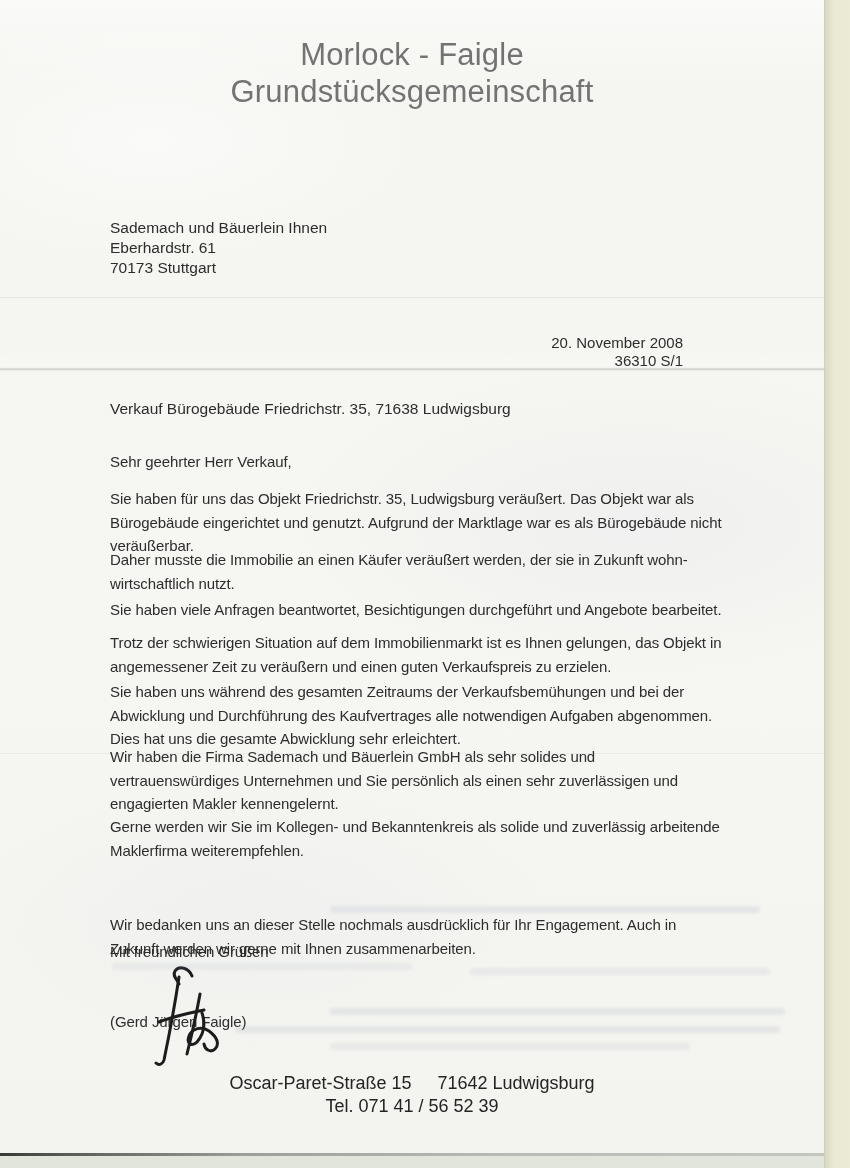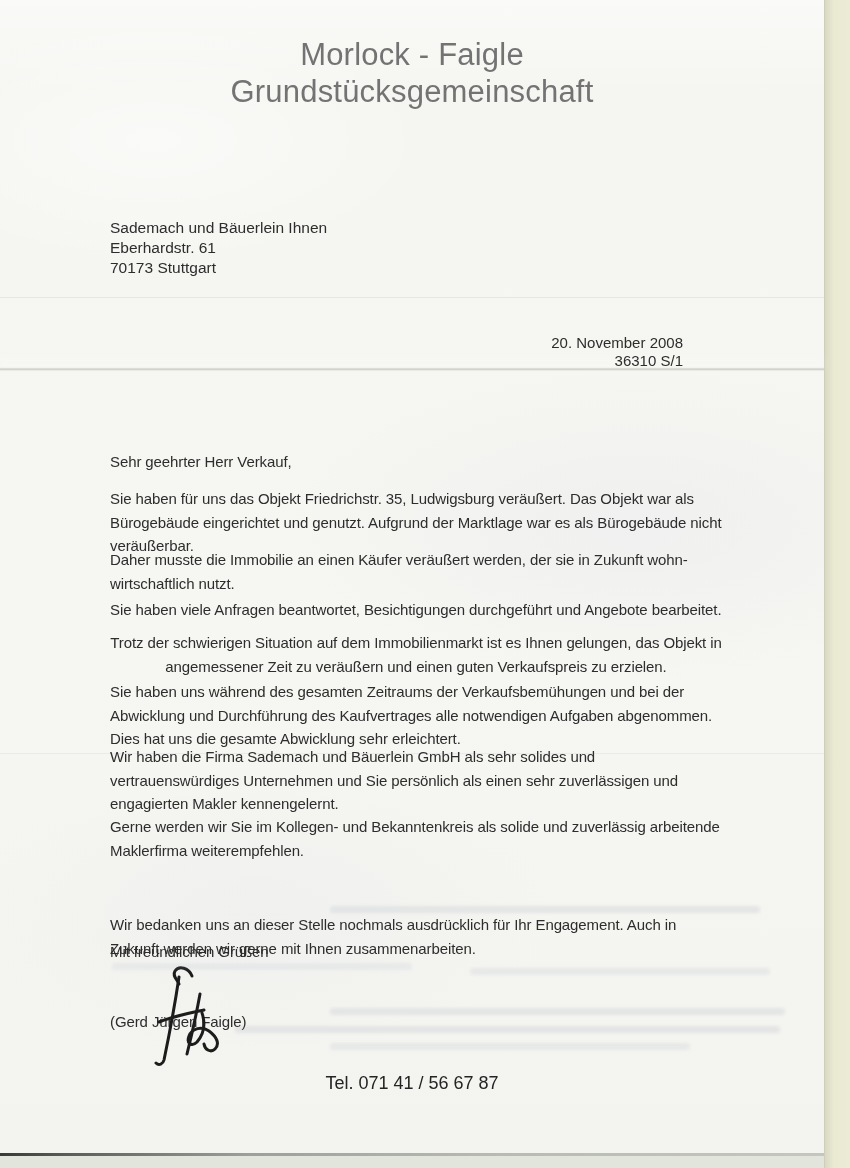--- a/index.html
+++ b/index.html
@@ -80,21 +80,21 @@
   }
   .body-text{
     position:absolute;left:110px;width:612px;
     font-size:15px;line-height:23.5px;
     letter-spacing:-.1px;
   }
   .salutation{top:450px;}
   .p1{top:478px;margin-top:9px;}
   .p2{top:548px;}
   .p3{top:598px;}
-  .p4{top:631px;text-align:center;}
+  .p4{top:631px;}
   .p5{top:680px;}
   .p6{top:745px;}
   .p7{top:815px;}
   .p8{top:898px;margin-top:15px;}
   .closing{top:940px;}
   .signer{top:1010px;}
 
   .signature-svg{
     position:absolute;left:146px;top:964px;
     width:96px;height:104px;
@@ -141,20 +141,21 @@
     <div>Sademach und Bäuerlein Ihnen</div>
     <div>Eberhardstr. 61</div>
     <div>70173 Stuttgart</div>
   </div>
 
   <div class="date-block ink">
     <div>20. November 2008</div>
     <div>36310 S/1</div>
   </div>
 
+  <div class="subject ink">Verkauf Bürogebäude Friedrichstr. 35, 71638 Ludwigsburg</div>
 
   <div class="body-text salutation ink">Sehr geehrter Herr Verkauf,</div>
   <div class="body-text p1 ink">Sie haben für uns das Objekt Friedrichstr. 35, Ludwigsburg veräußert. Das Objekt war als Bürogebäude eingerichtet und genutzt. Aufgrund der Marktlage war es als Bürogebäude nicht veräußerbar.</div>
   <div class="body-text p2 ink">Daher musste die Immobilie an einen Käufer veräußert werden, der sie in Zukunft wohn-wirtschaftlich nutzt.</div>
   <div class="body-text p3 ink">Sie haben viele Anfragen beantwortet, Besichtigungen durchgeführt und Angebote bearbeitet.</div>
   <div class="body-text p4 ink">Trotz der schwierigen Situation auf dem Immobilienmarkt ist es Ihnen gelungen, das Objekt in angemessener Zeit zu veräußern und einen guten Verkaufspreis zu erzielen.</div>
   <div class="body-text p5 ink">Sie haben uns während des gesamten Zeitraums der Verkaufsbemühungen und bei der Abwicklung und Durchführung des Kaufvertrages alle notwendigen Aufgaben abgenommen. Dies hat uns die gesamte Abwicklung sehr erleichtert.</div>
   <div class="body-text p6 ink">Wir haben die Firma Sademach und Bäuerlein GmbH als sehr solides und vertrauenswürdiges Unternehmen und Sie persönlich als einen sehr zuverlässigen und engagierten Makler kennengelernt.</div>
   <div class="body-text p7 ink">Gerne werden wir Sie im Kollegen- und Bekanntenkreis als solide und zuverlässig arbeitende Maklerfirma weiterempfehlen.</div>
   <div class="body-text p8 ink">Wir bedanken uns an dieser Stelle nochmals ausdrücklich für Ihr Engagement. Auch in Zukunft werden wir gerne mit Ihnen zusammenarbeiten.</div>
@@ -174,18 +175,21 @@
   </svg>
 
   <div class="bleed bleed-1"></div>
   <div class="bleed bleed-2"></div>
   <div class="bleed bleed-3"></div>
   <div class="bleed bleed-4"></div>
   <div class="bleed bleed-5"></div>
   <div class="bleed bleed-6"></div>
 
   <div class="letter-footer">
-    <div>Tel. 071 41 / 56 67 87</div>
+    <div class="footer-line1">
+      <span>Oscar-Paret-Straße 15</span><span class="footer-gap"></span><span>71642 Ludwigsburg</span>
+    </div>
+    <div>Tel. 071 41 / 56 52 39</div>
   </div>
 
   <div class="edge-bottom-line"></div>
   <div class="edge-bottom-strip"></div>
 </div>
 
 </body></html>

